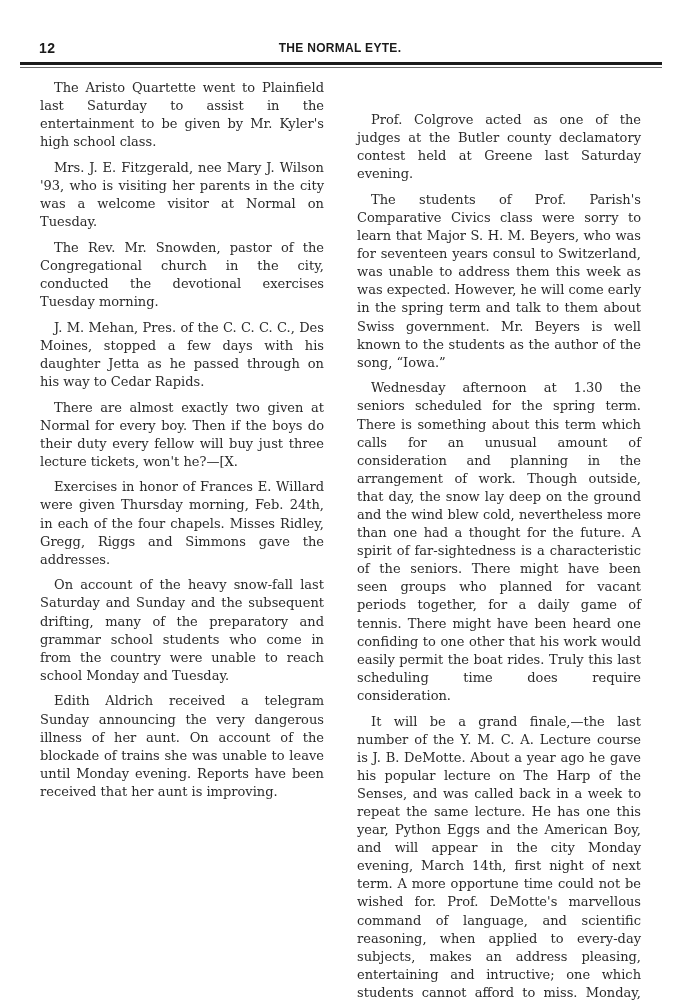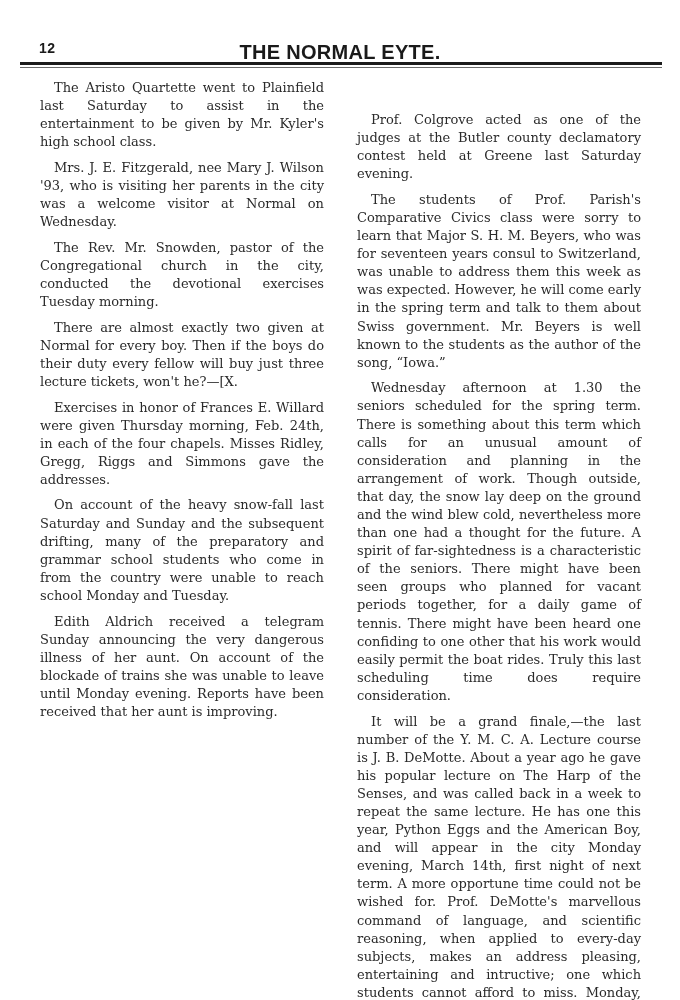--- a/index.html
+++ b/index.html
@@ -1,40 +1,41 @@
 <!DOCTYPE html>
 <html><head>
 <meta charset="utf-8">
 <style>
   html, body { margin: 0; padding: 0; background: #ffffff; }
   body { width: 680px; height: 1000px; position: relative; overflow: hidden; font-family: "DejaVu Serif", "Liberation Serif", serif; color: #2a2a2a; }
   .header { position: absolute; left: 0; top: 0; width: 584px; height: 70px; }
   .page-number { position: absolute; left: 39px; top: 40px; font-family: "Liberation Sans", sans-serif; font-weight: bold; font-size: 14px; color: #1a1a1a; letter-spacing: 0.5px; }
-  .masthead { position: absolute; left: 0; width: 680px; top: 41px; text-align: center; font-family: "Liberation Sans", sans-serif; font-weight: bold; font-size: 20px; color: #1a1a1a; letter-spacing: 0.3px; }
+  .masthead { position: absolute; left: 0; width: 680px; top: 41px; text-align: center; font-family: "Liberation Sans", sans-serif; font-weight: bold; font-size: 12px; color: #1a1a1a; letter-spacing: 0.3px; }
   .rule-thick { position: absolute; left: 20px; top: 62px; width: 642px; height: 3px; background: #1b1b1b; }
   .rule-thin { position: absolute; left: 20px; top: 67px; width: 642px; height: 1px; background: #6a6a6a; }
   .column { position: absolute; top: 79px; width: 284px; font-size: 13px; line-height: 18.1px; text-align: justify; }
   .col-left { left: 40px; }
   .col-right { left: 357px; margin-top: 32px; }
   .para { margin: 0 0 7.5px 0; text-indent: 14px; hyphens: manual; }
 </style>
 </head>
 <body>
 
 <div class="header">
   <div class="page-number">12</div>
   <div class="masthead">THE NORMAL EYTE.</div>
   <div class="rule-thick"></div>
   <div class="rule-thin"></div>
 </div>
 
 <div class="column col-left">
   <p class="para">The Aristo Quartette went to Plainfield last Saturday to assist in the entertainment to be given by Mr. Kyler's high school class.</p>
-  <p class="para">Mrs. J. E. Fitzgerald, nee Mary J. Wilson '93, who is visiting her parents in the city was a welcome visitor at Normal on Wednesday.</p>
+  <p class="para">Mrs. J. E. Fitzgerald, nee Mary J. Wilson '93, who is visiting her parents in the city was a welcome visitor at Normal on Tuesday.</p>
   <p class="para">The Rev. Mr. Snowden, pastor of the Congregational church in the city, conducted the devotional exercises Tuesday morning.</p>
+  <p class="para">J. M. Mehan, Pres. of the C. C. C. C., Des Moines, stopped a few days with his daughter Jetta as he passed through on his way to Cedar Rapids.</p>
   <p class="para">There are almost exactly two given at Normal for every boy. Then if the boys do their duty every fellow will buy just three lecture tickets, won't he?—[X.</p>
   <p class="para">Exercises in honor of Frances E. Willard were given Thursday morning, Feb. 24th, in each of the four chapels. Misses Ridley, Gregg, Riggs and Simmons gave the addresses.</p>
   <p class="para">On account of the heavy snow-fall last Saturday and Sunday and the subsequent drifting, many of the preparatory and grammar school students who come in from the country were unable to reach school Monday and Tuesday.</p>
   <p class="para">Edith Aldrich received a telegram Sunday announcing the very dangerous illness of her aunt. On account of the blockade of trains she was unable to leave until Monday evening. Reports have been received that her aunt is improving.</p>
 </div>
 
 <div class="column col-right">
   <p class="para">Prof. Colgrove acted as one of the judges at the Butler county declamatory contest held at Greene last Saturday evening.</p>
   <p class="para">The students of Prof. Parish's Comparative Civics class were sorry to learn that Major S. H. M. Beyers, who was for seventeen years consul to Switzerland, was unable to address them this week as was expected. However, he will come early in the spring term and talk to them about Swiss government. Mr. Beyers is well known to the students as the author of the song, “Iowa.”</p>
   <p class="para">Wednesday afternoon at 1.30 the seniors scheduled for the spring term. There is something about this term which calls for an unusual amount of consideration and planning in the arrangement of work. Though outside, that day, the snow lay deep on the ground and the wind blew cold, nevertheless more than one had a thought for the future. A spirit of far-sightedness is a characteristic of the seniors. There might have been seen groups who planned for vacant periods together, for a daily game of tennis. There might have been heard one confiding to one other that his work would easily permit the boat rides. Truly this last scheduling time does require consideration.</p>

